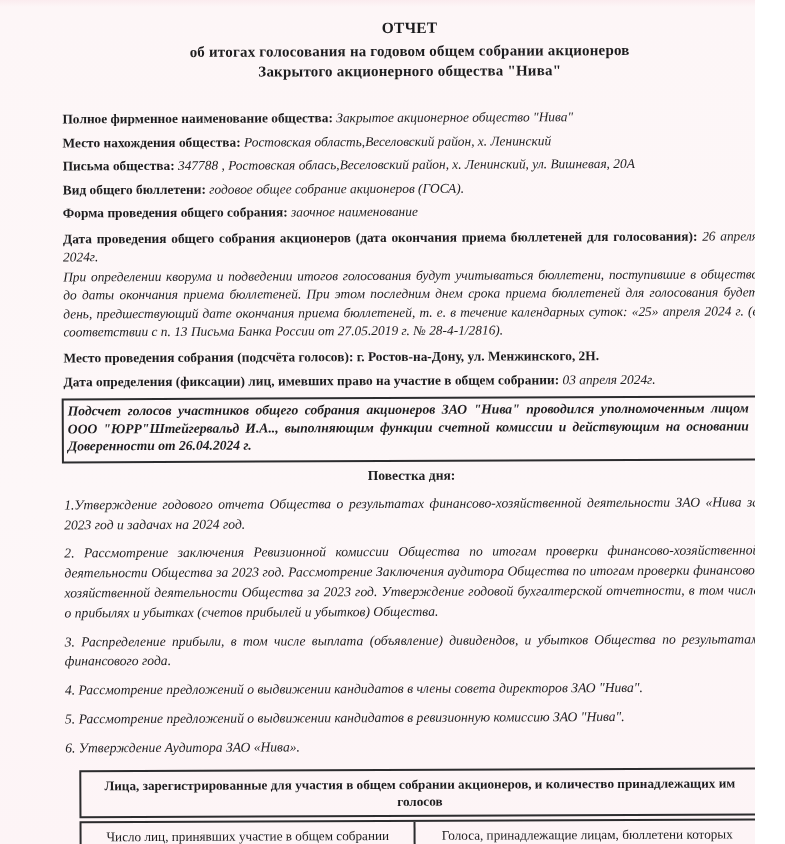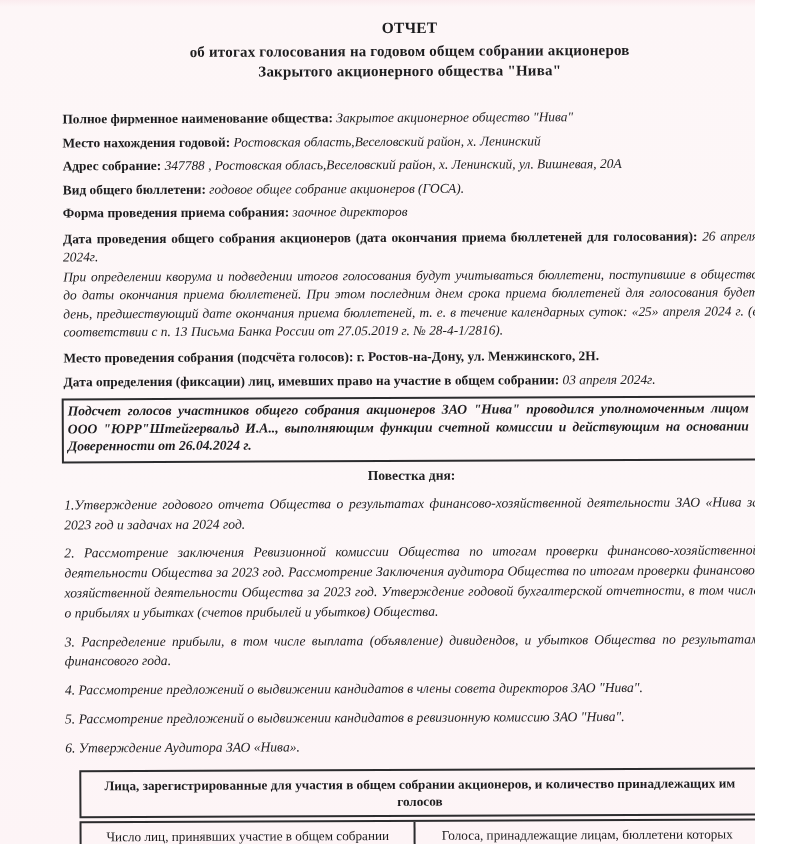--- a/index.html
+++ b/index.html
@@ -113,37 +113,37 @@
         <div class="title-line">об итогах  голосования на годовом общем  собрании акционеров</div>
         <div class="title-line">Закрытого акционерного общества  "Нива"</div>
       </div>
 
       <p class="field">
         <span class="lbl">Полное фирменное наименование общества:</span>
         <span class="val">Закрытое  акционерное общество "Нива"</span>
       </p>
 
       <p class="field">
-        <span class="lbl">Место нахождения годовой:</span>
+        <span class="lbl">Место нахождения общества:</span>
         <span class="val">Ростовская область,Веселовский район, х. Ленинский</span>
       </p>
 
       <p class="field">
-        <span class="lbl">Адрес собрание:</span>
+        <span class="lbl">Письма общества:</span>
         <span class="val">347788 ,  Ростовская облась,Веселовский район, х. Ленинский, ул. Вишневая, 20А</span>
       </p>
 
       <p class="field">
         <span class="lbl">Вид общего бюллетени:</span>
         <span class="val">годовое общее собрание акционеров (ГОСА).</span>
       </p>
 
       <p class="field">
-        <span class="lbl">Форма проведения приема собрания:</span>
-        <span class="val">заочное директоров</span>
+        <span class="lbl">Форма проведения общего собрания:</span>
+        <span class="val">заочное наименование</span>
       </p>
 
       <p class="field date-par">
         <span class="lbl">Дата проведения общего собрания акционеров (дата окончания приема бюллетеней для голосования):</span>
         <span class="val">26 апреля 2024г.</span>
       </p>
       <p class="note">При определении кворума и подведении итогов голосования будут учитываться бюллетени, поступившие в общество до даты окончания приема бюллетеней. При этом последним днем срока приема бюллетеней для голосования будет день, предшествующий дате окончания приема бюллетеней, т. е. в течение календарных суток: «25» апреля 2024 г. (в соответствии с п. 13 Письма Банка России от 27.05.2019 г. № 28-4-1/2816).</p>
 
       <p class="field">
         <span class="lbl">Место проведения собрания (подсчёта голосов):</span>

